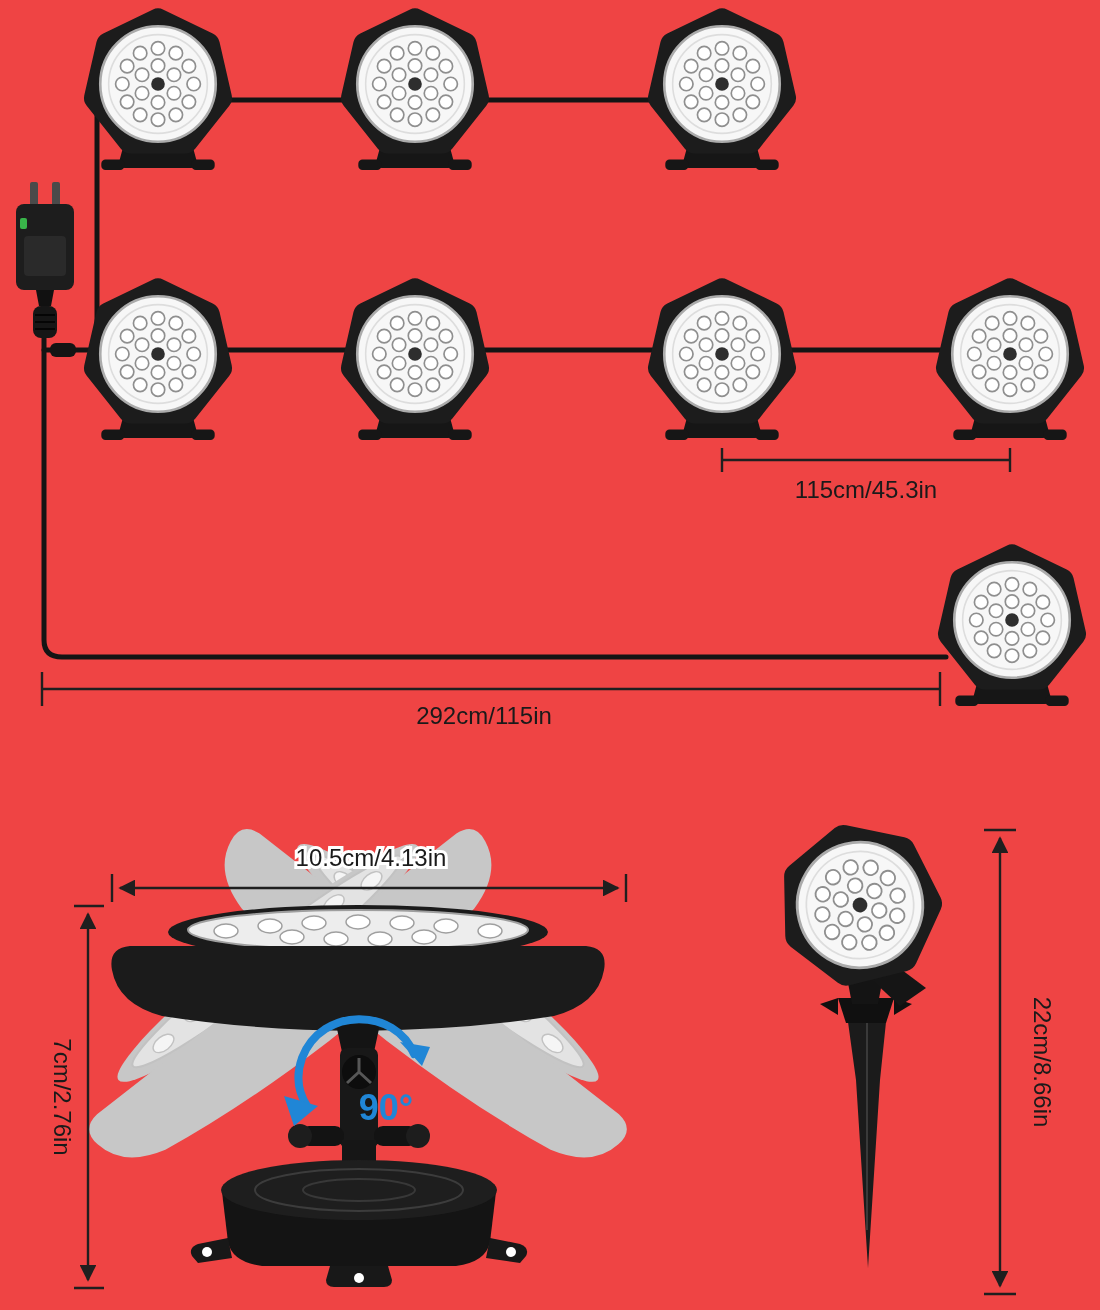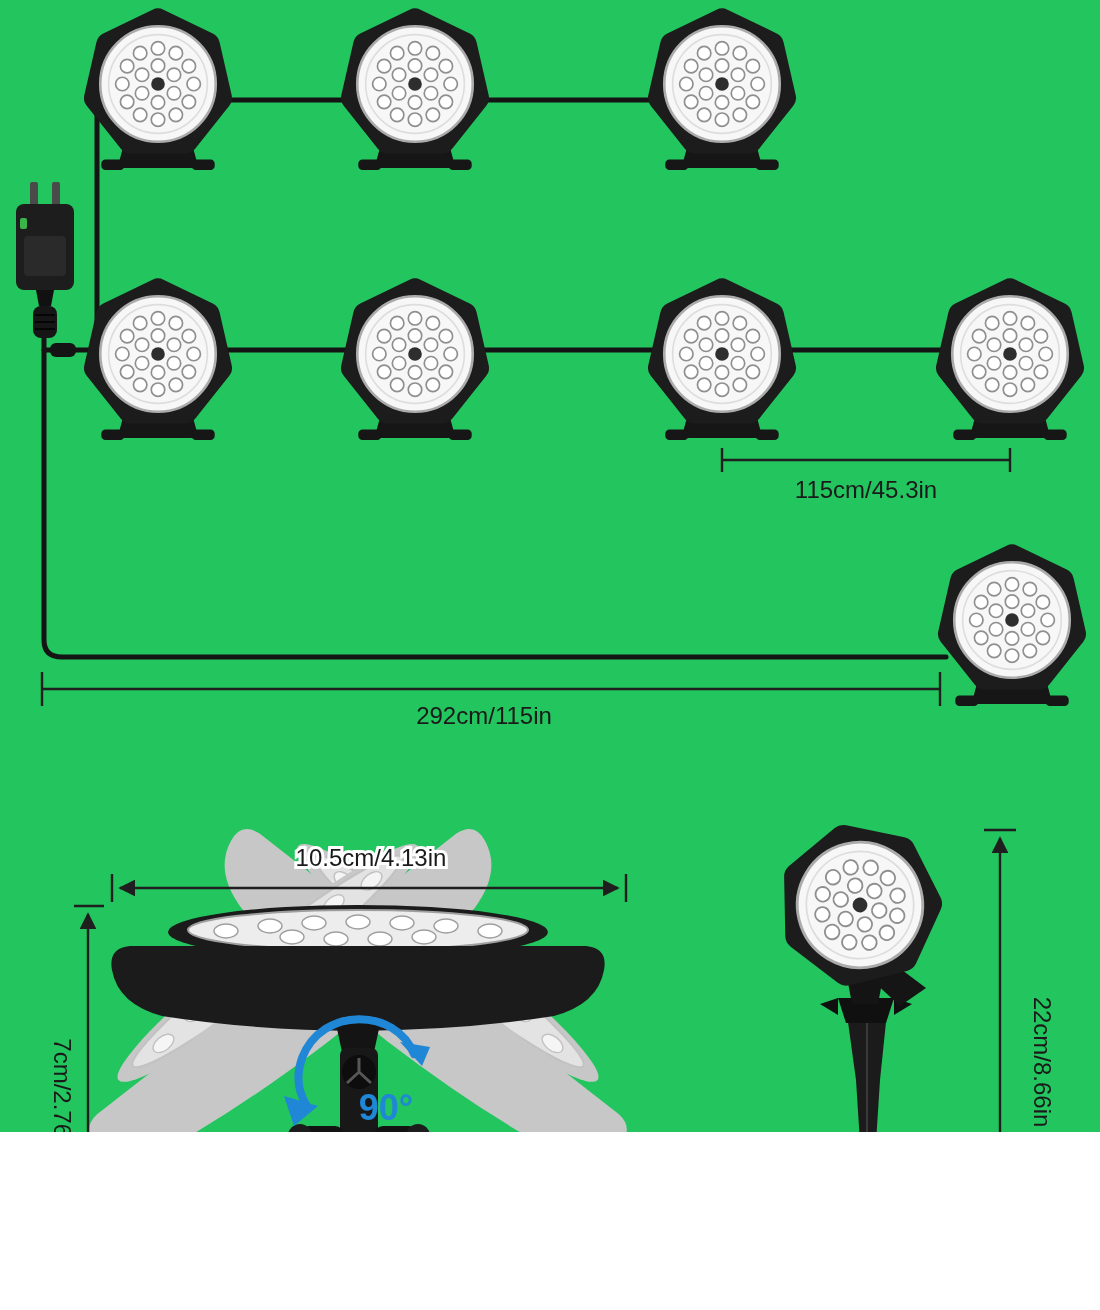--- a/index.html
+++ b/index.html
@@ -1,16 +1,16 @@
 <!DOCTYPE html>
 <html><head>
 <meta charset="utf-8">
 <style>
   html,body { margin:0; padding:0; background:#ffffff; }
-  .canvas { position:relative; width:1100px; height:1132px; background:#22c55e; overflow:hidden; }
+  .canvas { position:relative; width:1100px; height:1310px; background:#ef4444; overflow:hidden; }
   svg { display:block; }
   text { font-family:"Liberation Sans", sans-serif; }
   .dim-line   { stroke:#1f1f1f; stroke-width:2.4; fill:none; }
   .dim-tick   { stroke:#1f1f1f; stroke-width:2.4; fill:none; }
   .dim-label  { font-size:24px; fill:#1a1a1a; }
   .dim-label.halo { paint-order:stroke; stroke:#ffffff; stroke-width:6px; }
   .angle-label{ font-size:36px; font-weight:bold; fill:#2086d6; }
   .cable      { stroke:#141414; stroke-width:5; fill:none; stroke-linecap:round; }
   .blue-stroke{ stroke:#2086d6; fill:none; stroke-width:8; stroke-linecap:round; }
   .blue-fill  { fill:#2086d6; }

